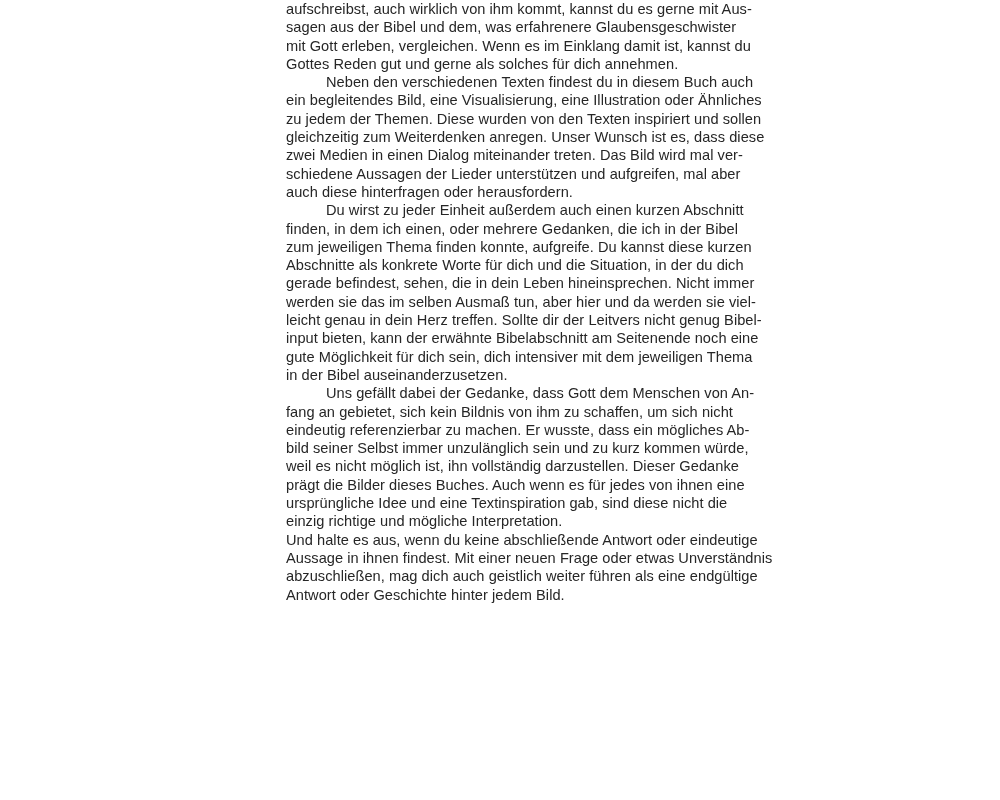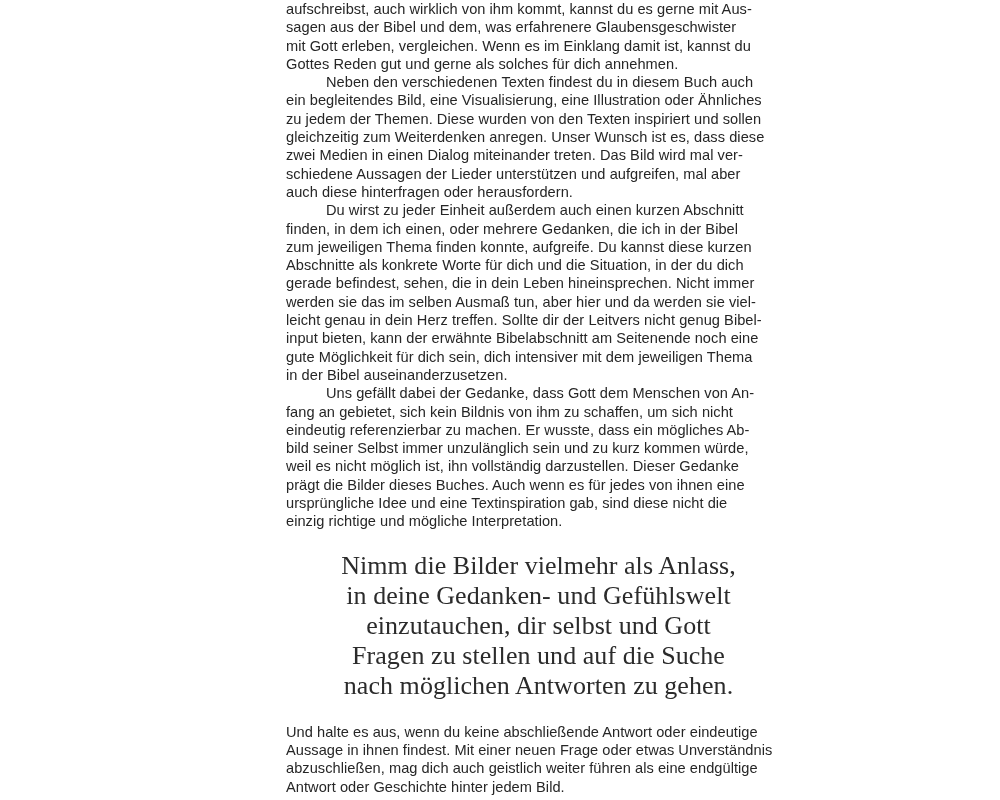--- a/index.html
+++ b/index.html
@@ -77,25 +77,20 @@
 
     <p class="para indent">Uns gefällt dabei der Gedanke, dass Gott dem Menschen von An-
 fang an gebietet, sich kein Bildnis von ihm zu schaffen, um sich nicht
 eindeutig referenzierbar zu machen. Er wusste, dass ein mögliches Ab-
 bild seiner Selbst immer unzulänglich sein und zu kurz kommen würde,
 weil es nicht möglich ist, ihn vollständig darzustellen. Dieser Gedanke
 prägt die Bilder dieses Buches. Auch wenn es für jedes von ihnen eine
 ursprüngliche Idee und eine Textinspiration gab, sind diese nicht die
 einzig richtige und mögliche Interpretation.</p>
 
-    <div class="pull-quote">Nimm die Bilder vielmehr als Anlass,
-in deine Gedanken- und Gefühlswelt
-einzutauchen, dir selbst und Gott
-Fragen zu stellen und auf die Suche
-nach möglichen Antworten zu gehen.</div>
 
     <p class="para">Und halte es aus, wenn du keine abschließende Antwort oder eindeutige
 Aussage in ihnen findest. Mit einer neuen Frage oder etwas Unverständnis
 abzuschließen, mag dich auch geistlich weiter führen als eine endgültige
 Antwort oder Geschichte hinter jedem Bild.</p>
 
   </div>
 </div>
 
 </body></html>

